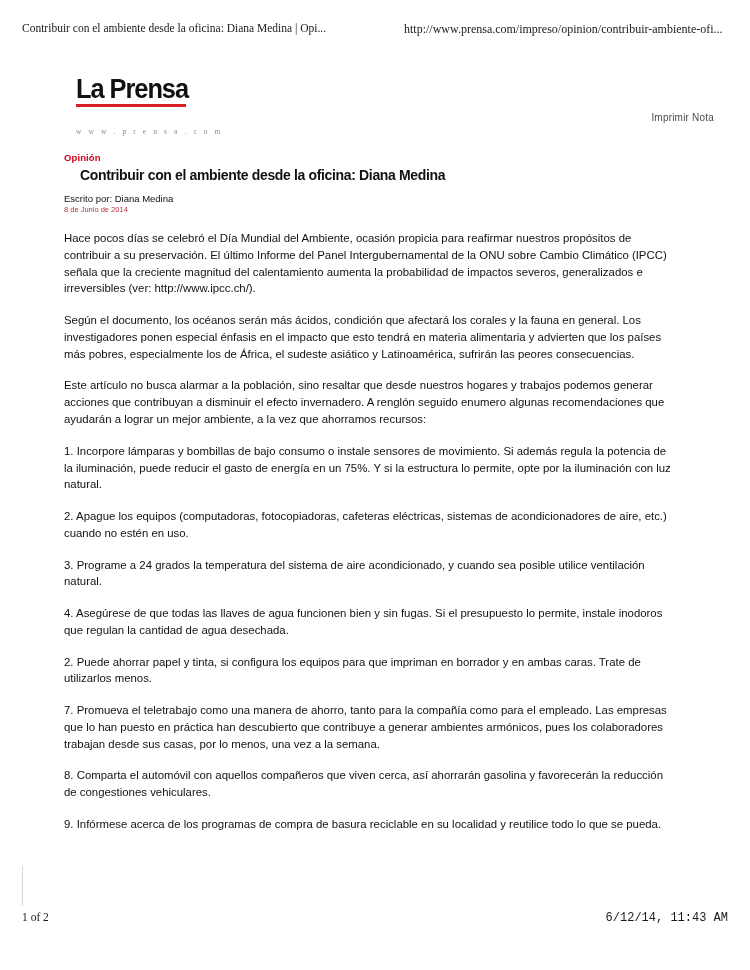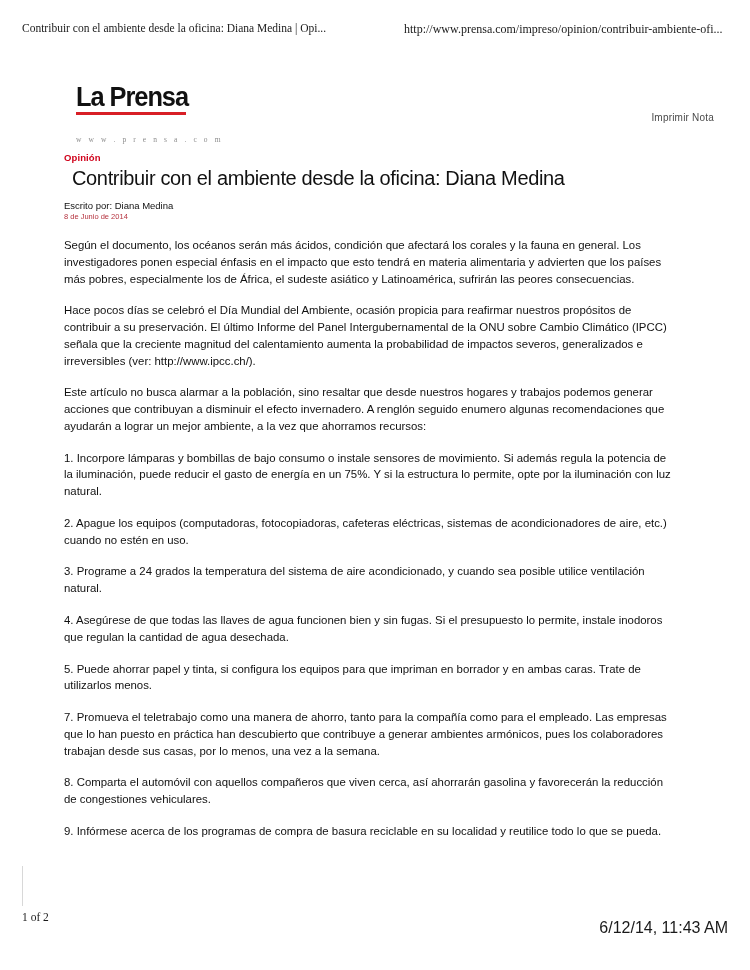--- a/index.html
+++ b/index.html
@@ -52,21 +52,21 @@
     top: 866px;
     width: 1px;
     height: 40px;
     background: #d8d8d8;
   }
 
   
   .masthead {
     position: absolute;
     left: 76px;
-    top: 84px;
+    top: 76px;
     width: 120px;
   }
   .logo-word {
     font-family: "Liberation Sans", sans-serif;
     font-weight: bold;
     font-size: 27px;
     letter-spacing: -1.1px;
     line-height: 1;
     color: #111111;
     transform: scaleX(0.94);
@@ -107,26 +107,26 @@
     width: 608px;
   }
   .kicker {
     font-size: 9.5px;
     font-weight: bold;
     color: #d0021b;
     letter-spacing: 0.1px;
     margin: 0 0 4px 0;
   }
   .headline {
-    font-size: 20px;
-    font-weight: normal;
+    font-size: 14px;
+    font-weight: bold;
     color: #111111;
     letter-spacing: -0.35px;
     line-height: 1.15;
-    margin: 0 0 10px 8px;
+    margin: 0 0 10px 16px;
   }
   .byline {
     font-size: 9.5px;
     font-weight: normal;
     color: #111111;
     margin: 0 0 1px 0;
   }
   .pubdate {
     font-size: 7.5px;
     color: #b5333f;
@@ -152,25 +152,24 @@
   .pf-left {
     position: absolute;
     left: 22px;
     font-family: "Liberation Serif", serif;
     font-size: 11.5px;
     color: #1a1a1a;
   }
   .pf-right {
     position: absolute;
     right: 22px;
-    font-family: Liberation Sans, sans-serif;
-    font-size: 16px;
-    color: #1a1a1a;
-    white-space: nowrap;
-    margin-top: 8px;
+    font-family: Liberation Mono, monospace;
+    font-size: 12px;
+    color: #1a1a1a;
+    white-space: nowrap;
   }
 </style>
 </head>
 <body>
 
 <div class="page">
 
   <div class="print-header">
     <span class="ph-title">Contribuir con el ambiente desde la oficina: Diana Medina | Opi...</span>
     <span class="ph-url">http://www.prensa.com/impreso/opinion/contribuir-ambiente-ofi...</span>
@@ -183,28 +182,28 @@
   </div>
 
   <div class="print-note">Imprimir Nota</div>
 
   <div class="article">
     <div class="kicker" style="color: rgb(208, 2, 27);">Opinión</div>
     <h1 class="headline">Contribuir con el ambiente desde la oficina: Diana Medina</h1>
     <div class="byline">Escrito por: Diana Medina</div>
     <div class="pubdate" style="color: rgb(181, 51, 63);">8 de Junio de 2014</div>
     <div class="body">
+        <p>Hace pocos días se celebró el Día Mundial del Ambiente, ocasión propicia para reafirmar nuestros propósitos de contribuir a su preservación. El último Informe del Panel Intergubernamental de la ONU sobre Cambio Climático (IPCC) señala que la creciente magnitud del calentamiento aumenta la probabilidad de impactos severos, generalizados e irreversibles (ver: http://www.ipcc.ch/).</p>
         <p>Según el documento, los océanos serán más ácidos, condición que afectará los corales y la fauna en general. Los investigadores ponen especial énfasis en el impacto que esto tendrá en materia alimentaria y advierten que los países más pobres, especialmente los de África, el sudeste asiático y Latinoamérica, sufrirán las peores consecuencias.</p>
-        <p>Hace pocos días se celebró el Día Mundial del Ambiente, ocasión propicia para reafirmar nuestros propósitos de contribuir a su preservación. El último Informe del Panel Intergubernamental de la ONU sobre Cambio Climático (IPCC) señala que la creciente magnitud del calentamiento aumenta la probabilidad de impactos severos, generalizados e irreversibles (ver: http://www.ipcc.ch/).</p>
         <p>Este artículo no busca alarmar a la población, sino resaltar que desde nuestros hogares y trabajos podemos generar acciones que contribuyan a disminuir el efecto invernadero. A renglón seguido enumero algunas recomendaciones que ayudarán a lograr un mejor ambiente, a la vez que ahorramos recursos:</p>
         <p>1. Incorpore lámparas y bombillas de bajo consumo o instale sensores de movimiento. Si además regula la potencia de la iluminación, puede reducir el gasto de energía en un 75%. Y si la estructura lo permite, opte por la iluminación con luz natural.</p>
         <p>2. Apague los equipos (computadoras, fotocopiadoras, cafeteras eléctricas, sistemas de acondicionadores de aire, etc.) cuando no estén en uso.</p>
         <p>3. Programe a 24 grados la temperatura del sistema de aire acondicionado, y cuando sea posible utilice ventilación natural.</p>
         <p>4. Asegúrese de que todas las llaves de agua funcionen bien y sin fugas. Si el presupuesto lo permite, instale inodoros que regulan la cantidad de agua desechada.</p>
-        <p>5. Puede ahorrar papel y tinta, si configura los equipos para que impriman en borrador y en ambas caras. Trate de utilizarlos menos.</p>
+        <p>2. Puede ahorrar papel y tinta, si configura los equipos para que impriman en borrador y en ambas caras. Trate de utilizarlos menos.</p>
         <p>7. Promueva el teletrabajo como una manera de ahorro, tanto para la compañía como para el empleado. Las empresas que lo han puesto en práctica han descubierto que contribuye a generar ambientes armónicos, pues los colaboradores trabajan desde sus casas, por lo menos, una vez a la semana.</p>
         <p>8. Comparta el automóvil con aquellos compañeros que viven cerca, así ahorrarán gasolina y favorecerán la reducción de congestiones vehiculares.</p>
         <p>9. Infórmese acerca de los programas de compra de basura reciclable en su localidad y reutilice todo lo que se pueda.</p>
       </div>
   </div>
 
   <div class="frame-rule-left"></div>
 
   <div class="print-footer">
     <span class="pf-left">1 of 2</span>

